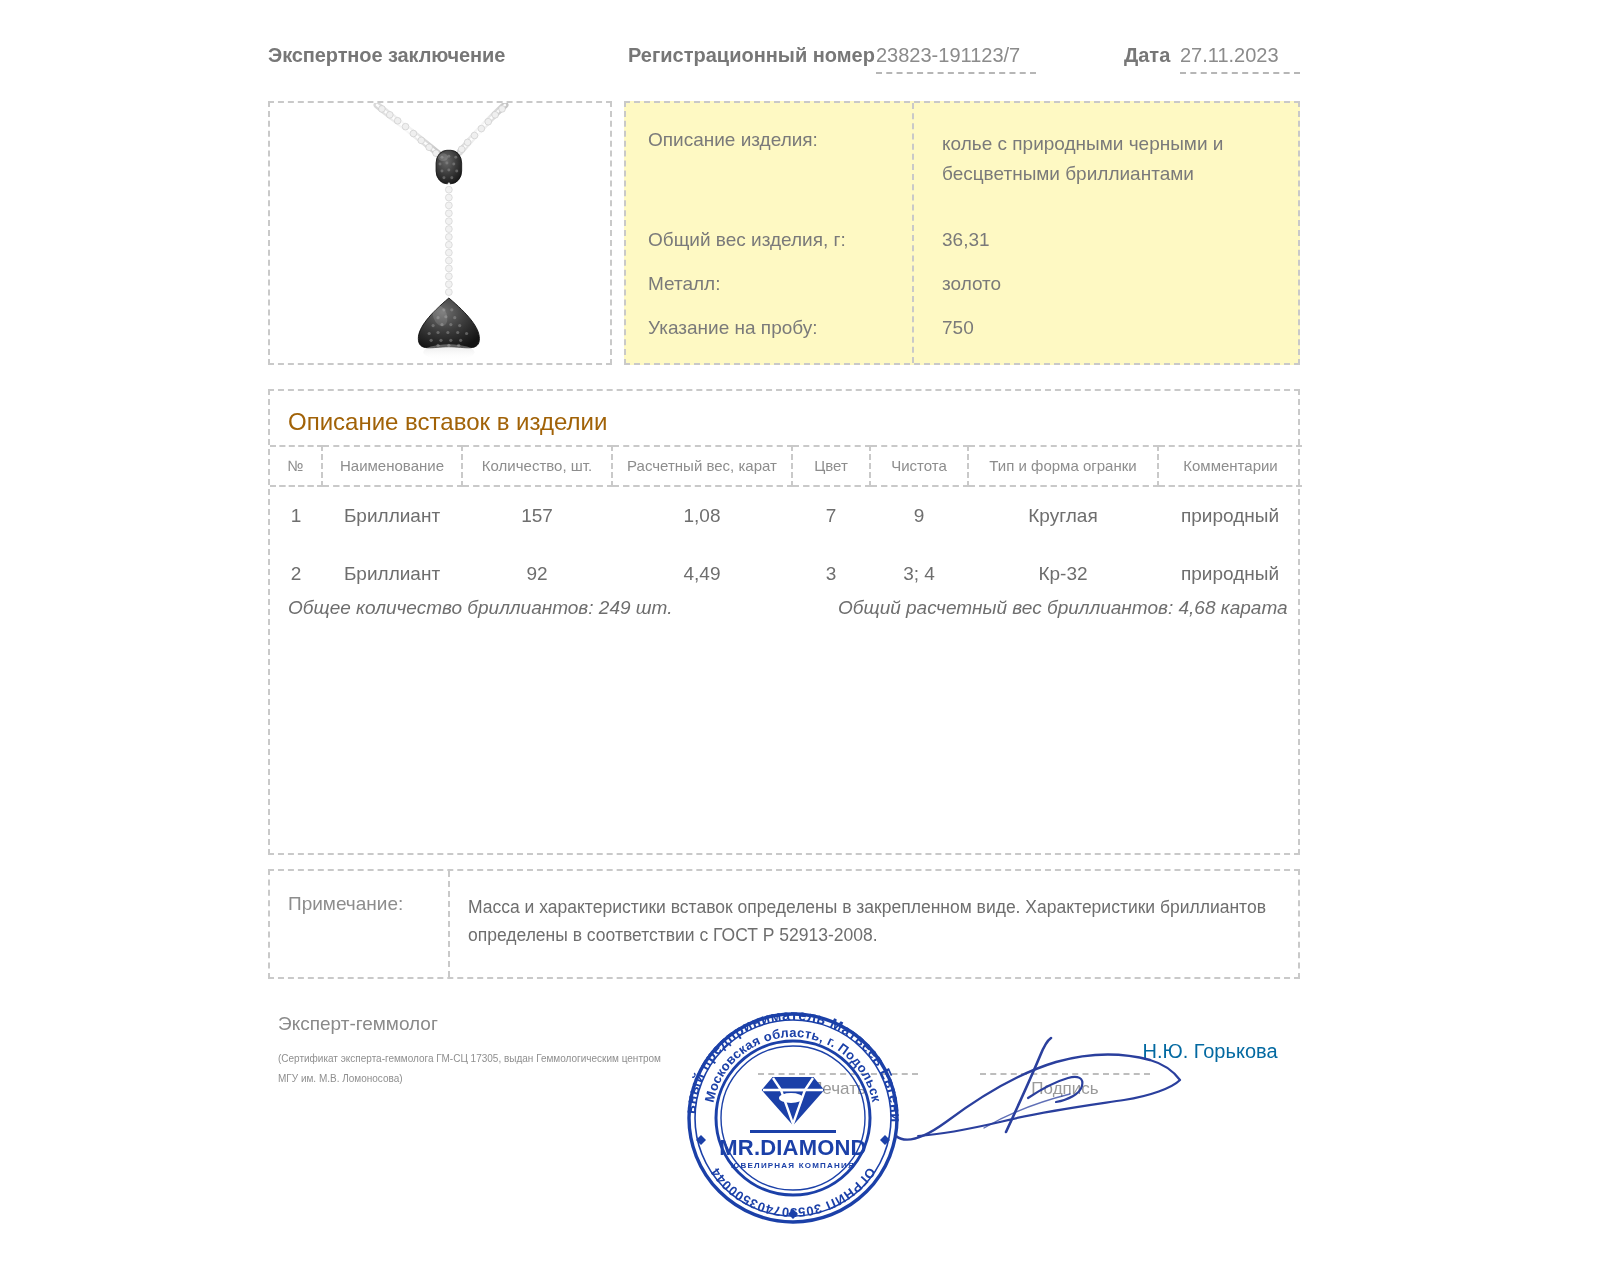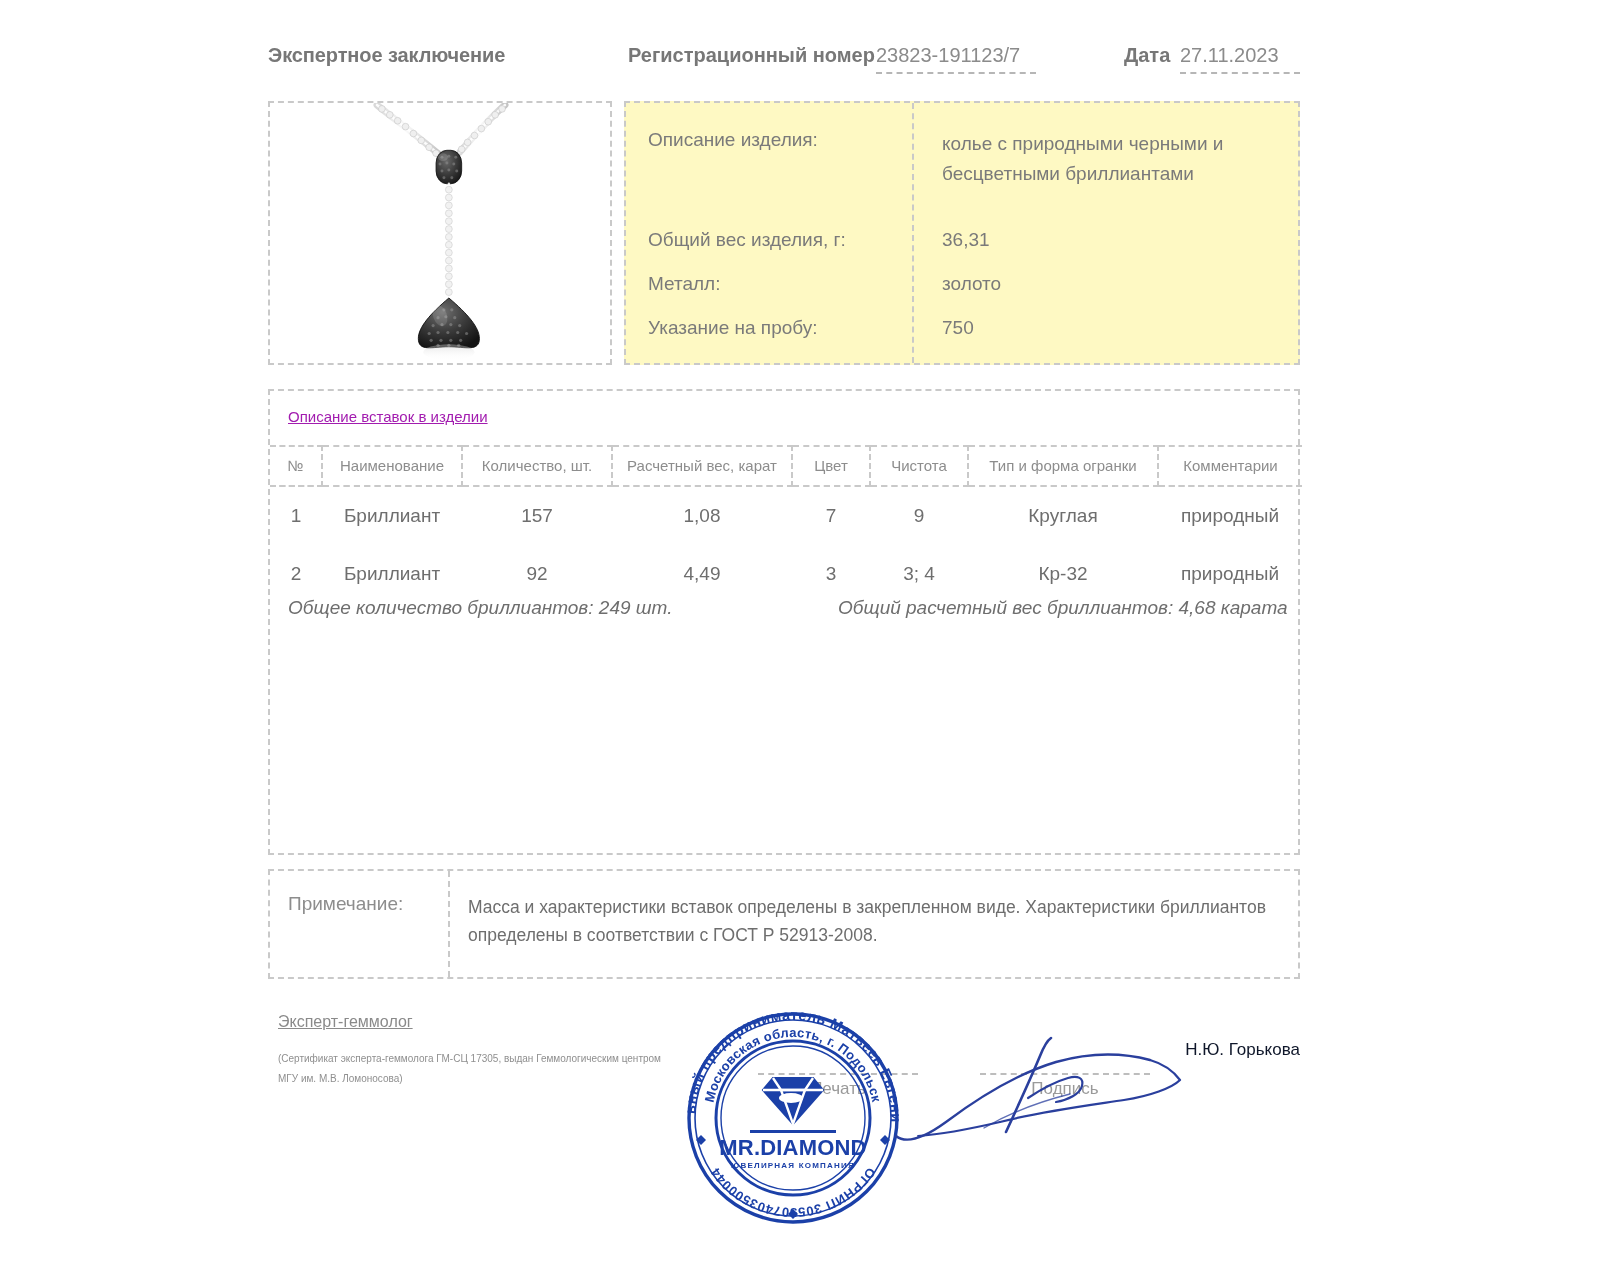--- a/index.html
+++ b/index.html
@@ -128,24 +128,23 @@
     width: 1032px;
     height: 466px;
     border: 2px dashed #c9c9c9;
     box-sizing: border-box;
     background: #ffffff;
   }
   .inserts-title {
     position: absolute;
     left: 18px;
     top: 17px;
-    font-size: 15px;
-    color: #a21caf;
-    white-space: nowrap;
-    text-decoration: underline;
+    font-size: 24px;
+    color: #a16207;
+    white-space: nowrap;
   }
 
   
   .tbl {
     position: absolute;
     left: 0;
     top: 54px;
     width: 100%;
     border-collapse: collapse;
     table-layout: fixed;
@@ -242,24 +241,23 @@
   .sig-area {
     position: absolute;
     left: 268px;
     top: 1000px;
     width: 1032px;
     height: 230px;
   }
   .expert-title {
     position: absolute;
     left: 10px; top: 13px;
-    font-size: 16px;
+    font-size: 19px;
     color: #8a8a8a;
     white-space: nowrap;
-    text-decoration: underline;
   }
   .expert-cert {
     position: absolute;
     left: 10px; top: 40px;
     width: 400px;
     font-size: 10px;
     line-height: 20px;
     color: #8f8f8f;
     margin-top: 9px;
   }
@@ -293,23 +291,23 @@
     width: 170px;
     text-align: center;
     font-size: 17px;
     color: #9a9a9a;
   }
   .expert-name {
     position: absolute;
     left: 852px;
     top: 40px;
     width: 180px;
-    text-align: right;
-    font-size: 17px;
-    color: #0f172a;
+    text-align: center;
+    font-size: 20px;
+    color: #0369a1;
     white-space: nowrap;
   }
   .seal-wrap {
     position: absolute;
     left: 400px;
     top: -10px;
     width: 250px;
     height: 240px;
     pointer-events: none;
   }

